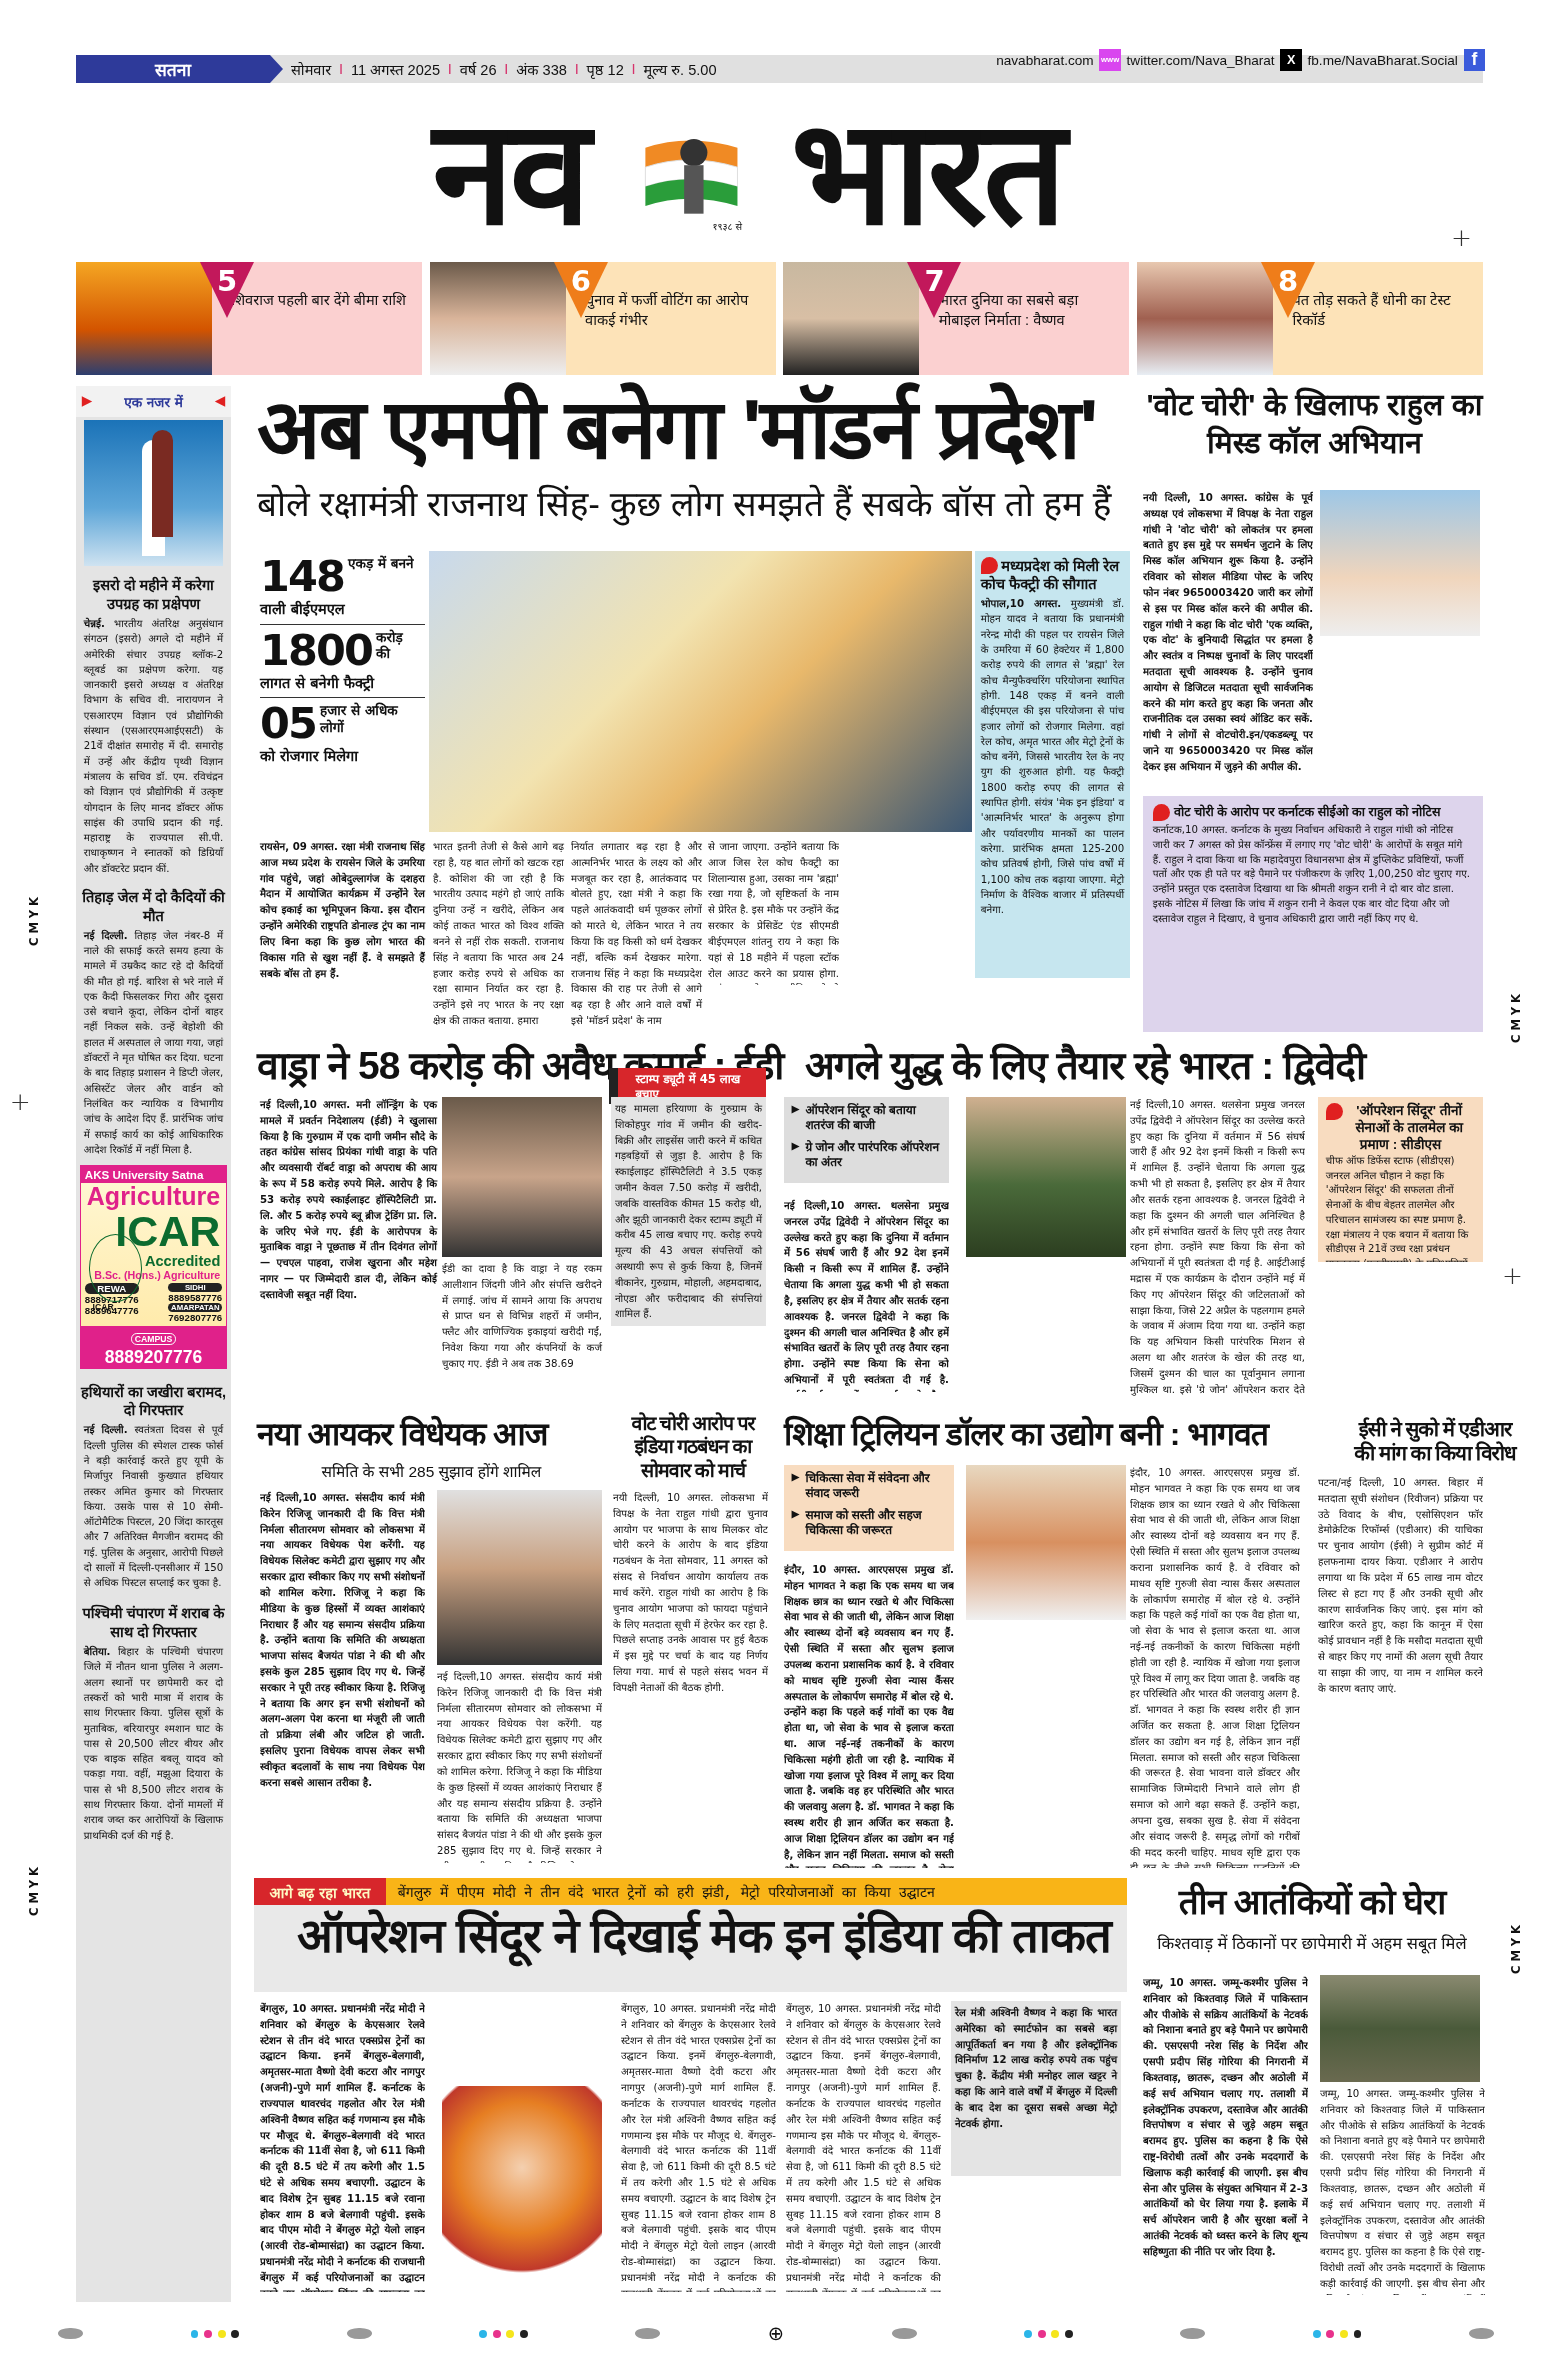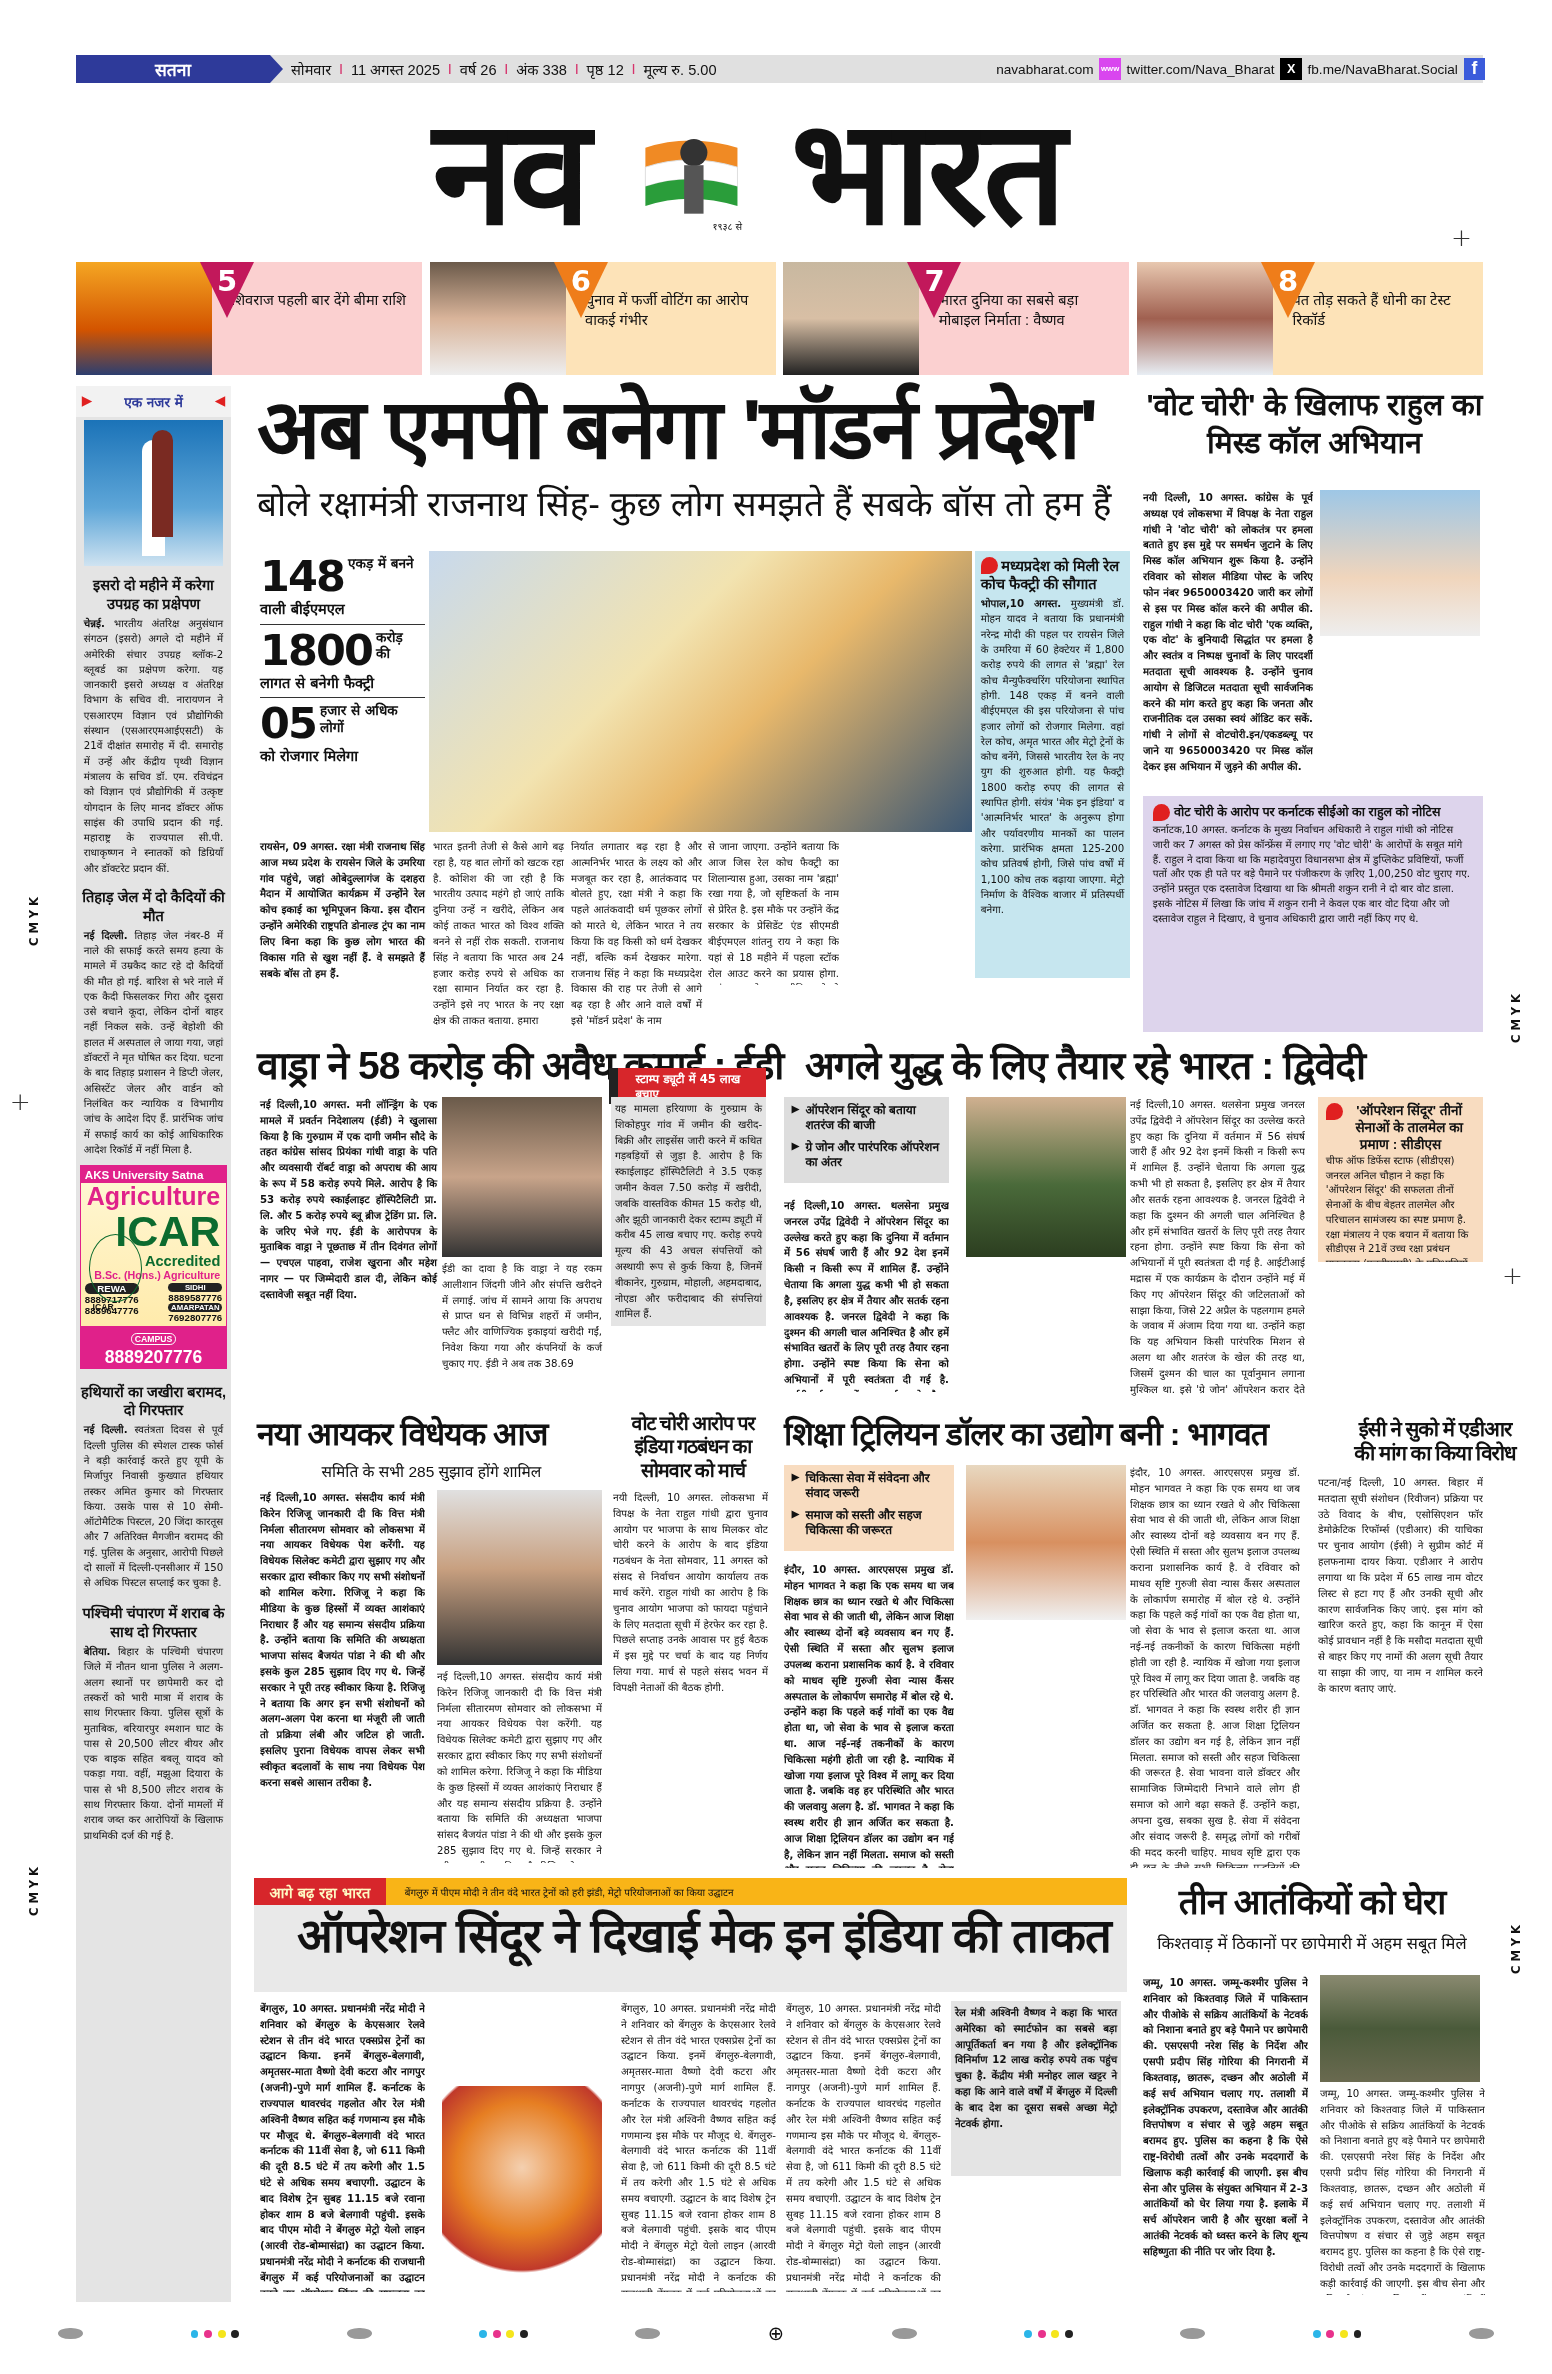--- a/index.html
+++ b/index.html
@@ -4,21 +4,21 @@
 <style>
   * { box-sizing: border-box; margin: 0; padding: 0; }
   body { width: 1553px; height: 2375px; background: #fff; font-family: "DejaVu Sans", sans-serif; color: #111; position: relative; overflow: hidden; }
   .abs { position: absolute; }
   
   .topbar { left: 76px; top: 55px; width: 1407px; height: 28px; background: #e0e0e0; }
   .city { left: 76px; top: 55px; width: 194px; height: 28px; background: #2e3a9a; color: #fff; font-weight: bold; font-size: 17.5px; display:flex; align-items:center; justify-content:center; }
   .city-arrow { left: 270px; top: 55px; width: 0; height: 0; border-top: 14px solid transparent; border-bottom: 14px solid transparent; border-left: 13.6px solid #2e3a9a; }
   .dateline { left: 291px; top: 55px; height: 28px; display:flex; align-items:center; gap: 7.8px; font-size: 14.6px; font-family: "Liberation Sans", sans-serif; }
   .dateline .sep { color: #d6336c; }
-  .social { right: 68px; top: 55px; height: 28px; display:flex; align-items:center; gap: 5.8px; font-size: 13.6px; font-family: "Liberation Sans", sans-serif; }
+  .social { right: 68px; top: 46px; height: 28px; display:flex; align-items:center; gap: 5.8px; font-size: 13.6px; font-family: "Liberation Sans", sans-serif; }
   .sicon { width: 21.3px; height: 21.3px; display:inline-flex; align-items:center; justify-content:center; font-size: 12.6px; color:#fff; font-weight:bold; }
   
   .masthead { left: 311px; top: 89px; width: 873px; height: 165px; display:flex; align-items:center; justify-content:center; gap: 39px; }
   .mast-word { font-size: 146px; font-weight: bold; color: #111; letter-spacing: -3.9px; line-height: 1; }
   .mast-logo { width: 126px; height: 126px; position: relative; }
   
   .teasers { left: 76px; top: 262px; width: 1407px; height: 113px; display:flex; gap: 7.8px; }
   .teaser { flex: 1; display:flex; position: relative; overflow:hidden; }
   .teaser .photo { width: 136px; height: 100%; }
   .teaser .txt { flex:1; padding: 29px 9.7px 0 19.4px; font-size: 14.6px; line-height: 1.35; font-family: "Liberation Sans", sans-serif; }
@@ -64,21 +64,21 @@
   .photo-box { position:absolute; }
   .redtag { background:#d7262b; color:#fff; font-size: 11.6px; font-weight:bold; padding: 2.9px 7.8px 2.9px 17.5px; position:absolute; border-left: 9.7px solid #222; }
   .graybox { position:absolute; background:#ddd; padding: 5.8px 7.8px; }
   .graybox div { font-size: 12px; font-weight:bold; line-height:1.3; margin-bottom: 5.8px; padding-left: 13.6px; position:relative; font-family: "Liberation Sans", sans-serif; }
   .graybox div::before { content: "▶"; position:absolute; left:0; font-size: 9.7px; }
   .peachbox { position:absolute; background:#f8dcc0; padding: 5.8px 7.8px; }
   .peachbox h5 { font-size: 13.6px; font-weight:bold; text-align:center; line-height:1.25; font-family: "Liberation Sans", sans-serif; }
   
   .band { left: 254px; top: 1878px; width: 873px; height: 27px; background: #f9b417; display:flex; align-items:center; }
   .band .tag { background: #d7262b; color:#fef9c3; font-weight:bold; font-size: 14.6px; padding: 0 15.5px; height: 27px; display:flex; align-items:center; }
-  .band .bt { font-size: 10px; padding-left: 19px; font-family: Liberation Sans, sans-serif; }
+  .band .bt { font-size: 14px; padding-left: 12px; font-family: Liberation Mono, monospace; }
   .bottomgray { left: 254px; top: 1905px; width: 873px; height: 87px; background: #e9e9e9; }
   .regmarks { left: 58px; top: 2324px; width: 1436px; height: 19.4px; display:flex; justify-content:space-between; align-items:center; }
   .regdot { width: 25px; height: 11.6px; border-radius: 50%; background: #999; }
   .cmykdots { display:flex; gap: 5.8px; }
   .cmykdots span { width: 7.8px; height: 7.8px; border-radius: 50%; display:inline-block; }
   .cmyk-side { position:absolute; writing-mode: vertical-rl; transform: rotate(180deg); font-size: 11.6px; font-weight:bold; letter-spacing: 3.9px; }
   .cross { position:absolute; font-size: 25px; color:#333; font-weight: lighter; }
 </style>
 </head>
 <body>

